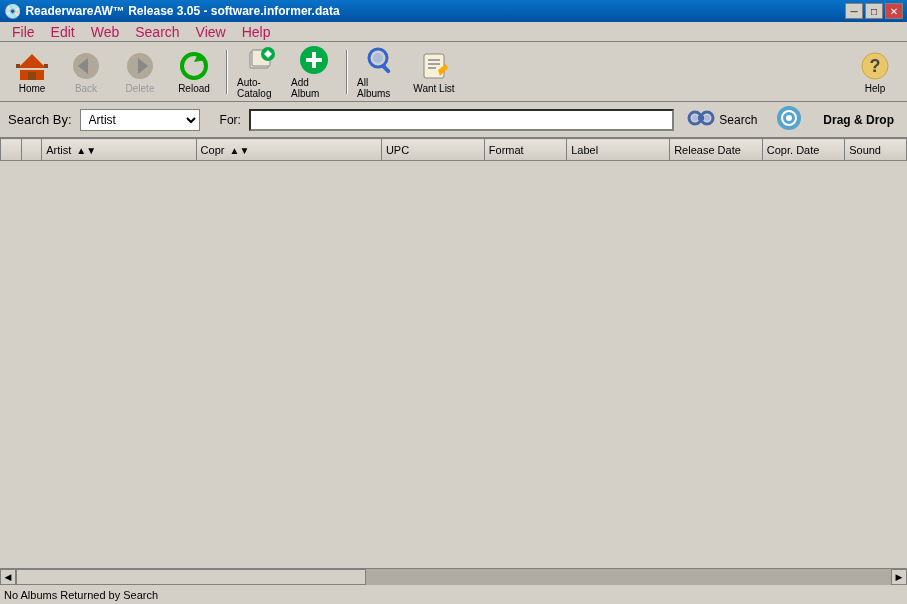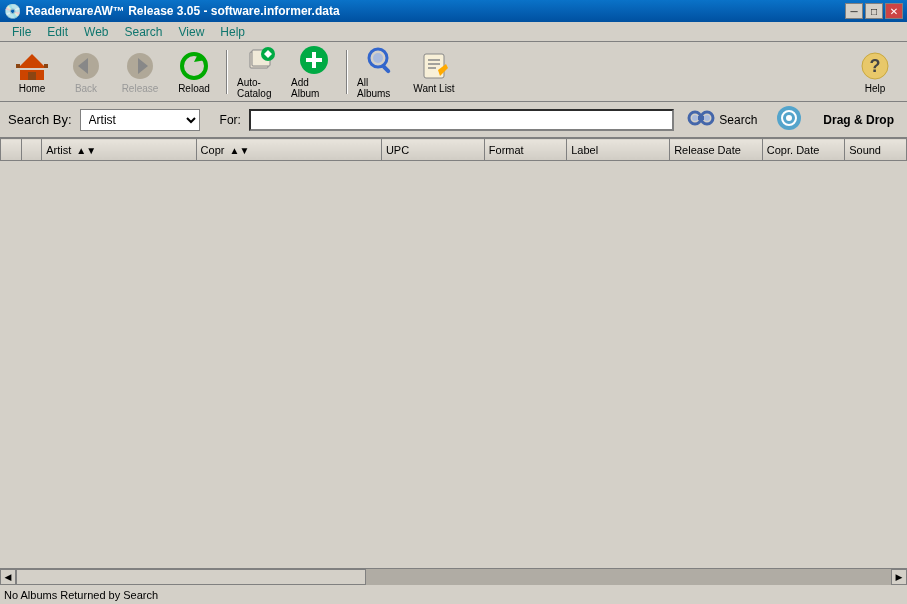--- a/index.html
+++ b/index.html
@@ -55,23 +55,23 @@
     #menu-bar {
       background: #d4d0c8;
       height: 20px;
       display: flex;
       align-items: center;
       border-bottom: 1px solid #808080;
       padding: 0 4px;
     }
     .menu-item {
       padding: 2px 8px;
-      font-size: 12px;
-      cursor: pointer;
-      color: #0f766e;
+      font-size: 14px;
+      cursor: pointer;
+      color: #be185d;
     }
 
     
     #toolbar {
       background: #d4d0c8;
       height: 60px;
       display: flex;
       align-items: center;
       padding: 4px 6px;
       border-bottom: 1px solid #808080;
@@ -289,21 +289,21 @@
     </div>
     <span class="tb-label">Back</span>
   </div>
   <div class="toolbar-btn disabled">
     <div class="tb-icon">
       <svg width="32" height="32" viewBox="0 0 32 32">
         <circle cx="16" cy="16" r="13" fill="#b0a898"></circle>
         <polygon points="14,8 24,16 14,24" fill="#888"></polygon>
       </svg>
     </div>
-    <span class="tb-label">Release</span>
+    <span class="tb-label">Delete</span>
   </div>
   <div class="toolbar-btn">
     <div class="tb-icon">
       <svg width="32" height="32" viewBox="0 0 32 32">
         <circle cx="16" cy="16" r="12" fill="none" stroke="#00aa00" stroke-width="4"></circle>
         <polygon points="20,4 28,10 16,12" fill="#00aa00"></polygon>
       </svg>
     </div>
     <span class="tb-label">Reload</span>
   </div>

